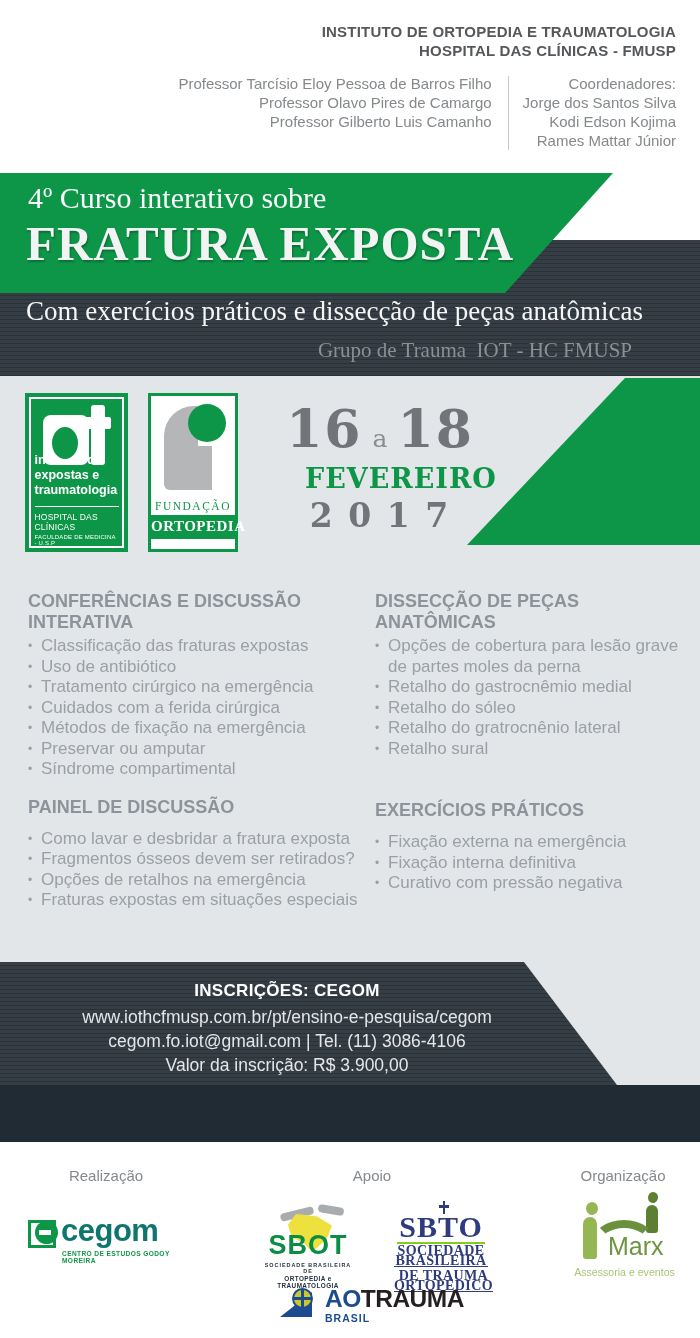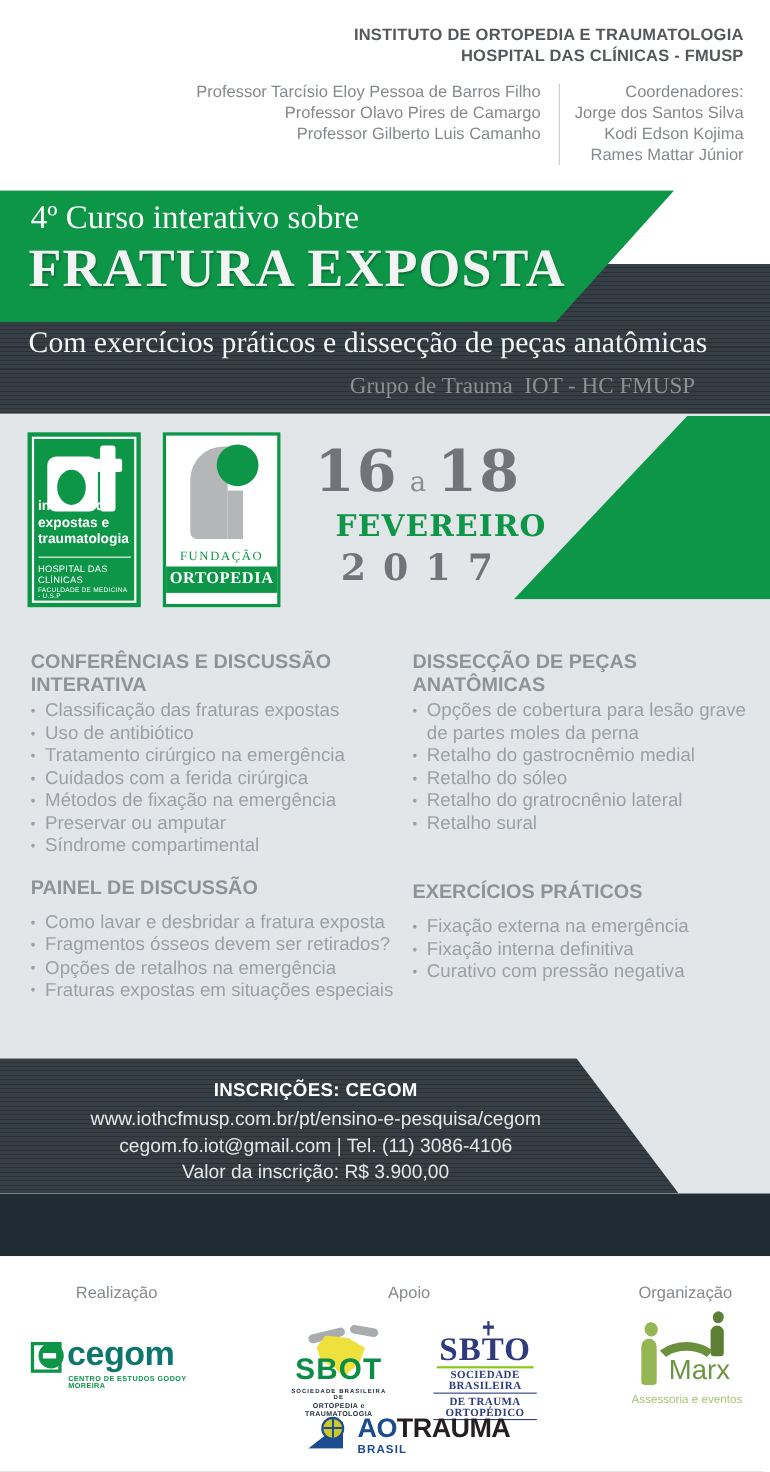--- a/index.html
+++ b/index.html
@@ -49,21 +49,21 @@
   .iot-icon{position:relative;width:72px;height:62px;margin-top:6px;}
   .iot-blob{position:absolute;left:2px;top:10px;width:46px;height:50px;background:#fff;border-radius:8px;}
   .iot-t-stem{position:absolute;left:50px;top:0;width:14px;height:60px;background:#fff;border-radius:3px;}
   .iot-t-cross{position:absolute;left:40px;top:12px;width:30px;height:12px;background:#fff;border-radius:2px;}
   .iot-o{position:absolute;left:11px;top:22px;width:26px;height:32px;background:#0e9648;border-radius:50%;}
   .iot-name{color:#fff;font-weight:bold;font-size:12.5px;line-height:15px;text-align:left;width:84px;margin-top:4px;}
   .iot-rule{width:84px;height:1px;background:#fff;margin-top:8px;}
   .iot-sub1{color:#fff;font-size:8.5px;margin-top:5px;width:84px;text-align:left;letter-spacing:.2px;}
   .iot-sub2{color:#fff;font-size:6px;margin-top:2px;width:84px;text-align:left;letter-spacing:.2px;}
   
-  .fund-logo{position:absolute;left:148px;top:17px;width:107px;height:159px;background:#fff;
+  .fund-logo{position:absolute;left:148px;top:17px;width:90px;height:159px;background:#fff;
              box-sizing:border-box;border:3px solid #0e9648;display:flex;flex-direction:column;align-items:center;}
   .fund-icon{position:relative;width:70px;height:92px;margin-top:6px;}
   .fund-hook{position:absolute;left:6px;top:4px;width:34px;height:84px;background:#b4b6b8;
              border-radius:30px 0 0 6px;}
   .fund-leg{position:absolute;left:40px;top:44px;width:14px;height:44px;background:#b4b6b8;}
   .fund-circle{position:absolute;left:30px;top:2px;width:38px;height:38px;background:#0e9648;border-radius:50%;}
   .fund-top{font-family:"Liberation Serif","DejaVu Serif",serif;color:#0e9648;
             font-size:11.5px;letter-spacing:1.5px;margin-top:6px;}
   .fund-band{width:100%;background:#0e9648;color:#fff;text-align:center;margin-top:3px;
              font-family:"Liberation Serif","DejaVu Serif",serif;font-size:15px;font-weight:bold;
@@ -120,21 +120,21 @@
   .sbot-name{position:relative;font-size:27px;font-weight:bold;color:#0c8c45;letter-spacing:1px;line-height:26px;margin-top:-12px;}
   .sbot-l1{font-size:5.4px;font-weight:bold;color:#25303d;letter-spacing:1px;margin-top:4px;}
   .sbot-l2{font-size:6.4px;font-weight:bold;color:#25303d;letter-spacing:.4px;margin-top:1px;}
   
   .sbto{position:absolute;left:394px;top:66px;width:94px;text-align:center;color:#2e3b7d;
         font-family:"Liberation Serif","DejaVu Serif",serif;}
   .sbto-name{position:relative;display:inline-block;font-size:30px;font-weight:bold;line-height:30px;letter-spacing:1px;
              border-bottom:2px solid #84cc16;padding:4px 2px 0;}
   .sbto-cross-v{position:absolute;top:-7px;left:52%;width:2.5px;height:13px;background:#2e3b7d;}
   .sbto-cross-h{position:absolute;top:-3px;left:52%;width:10px;height:2.5px;background:#2e3b7d;margin-left:-4px;}
-  .sbto-l{font-size:10px;font-weight:bold;letter-spacing:.4px;border-bottom:1px solid #2e3b7d;
+  .sbto-l{font-size:14px;font-weight:bold;letter-spacing:.4px;border-bottom:1px solid #2e3b7d;
           display:inline-block;line-height:10px;margin-top:2px;}
   
   .marx{position:absolute;left:572px;top:50px;width:105px;}
   .marx-gfx{position:relative;height:72px;}
   .marx-head1{position:absolute;left:14px;top:10px;width:12px;height:13px;background:#94b754;border-radius:50%;transform:rotate(-12deg);}
   .marx-body1{position:absolute;left:11px;top:25px;width:14px;height:42px;background:#94b754;border-radius:7px 7px 3px 3px;}
   .marx-head2{position:absolute;left:76px;top:0px;width:10px;height:11px;background:#5d7f33;border-radius:50%;transform:rotate(14deg);}
   .marx-body2{position:absolute;left:74px;top:13px;width:12px;height:28px;background:#5d7f33;border-radius:6px 6px 3px 3px;}
   .marx-arc{position:absolute;left:20px;top:28px;width:64px;height:46px;border:8px solid transparent;
             border-top-color:#6a8f3d;border-radius:50%;box-sizing:border-box;}

